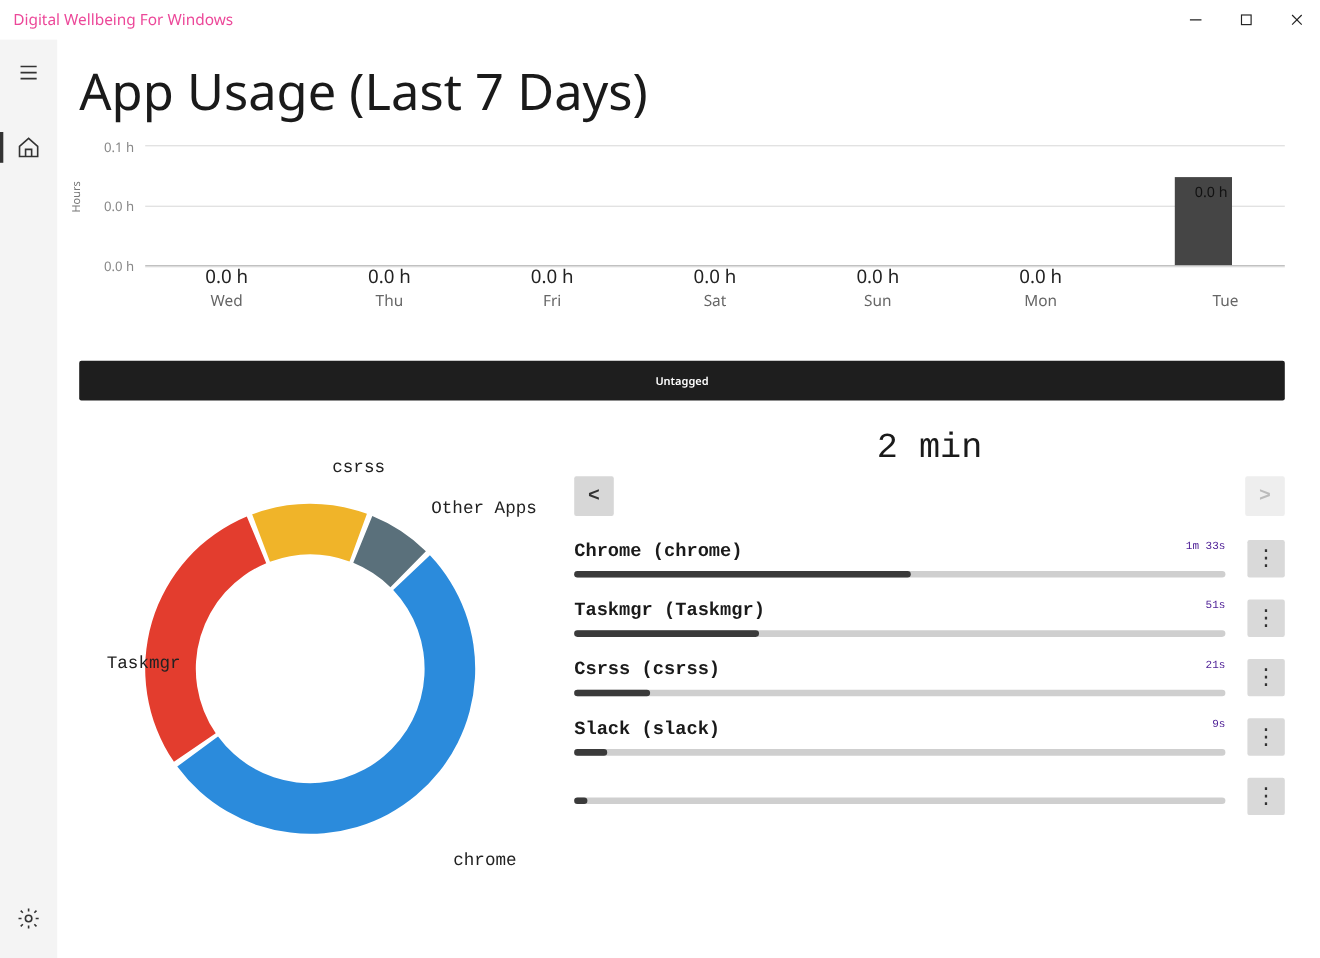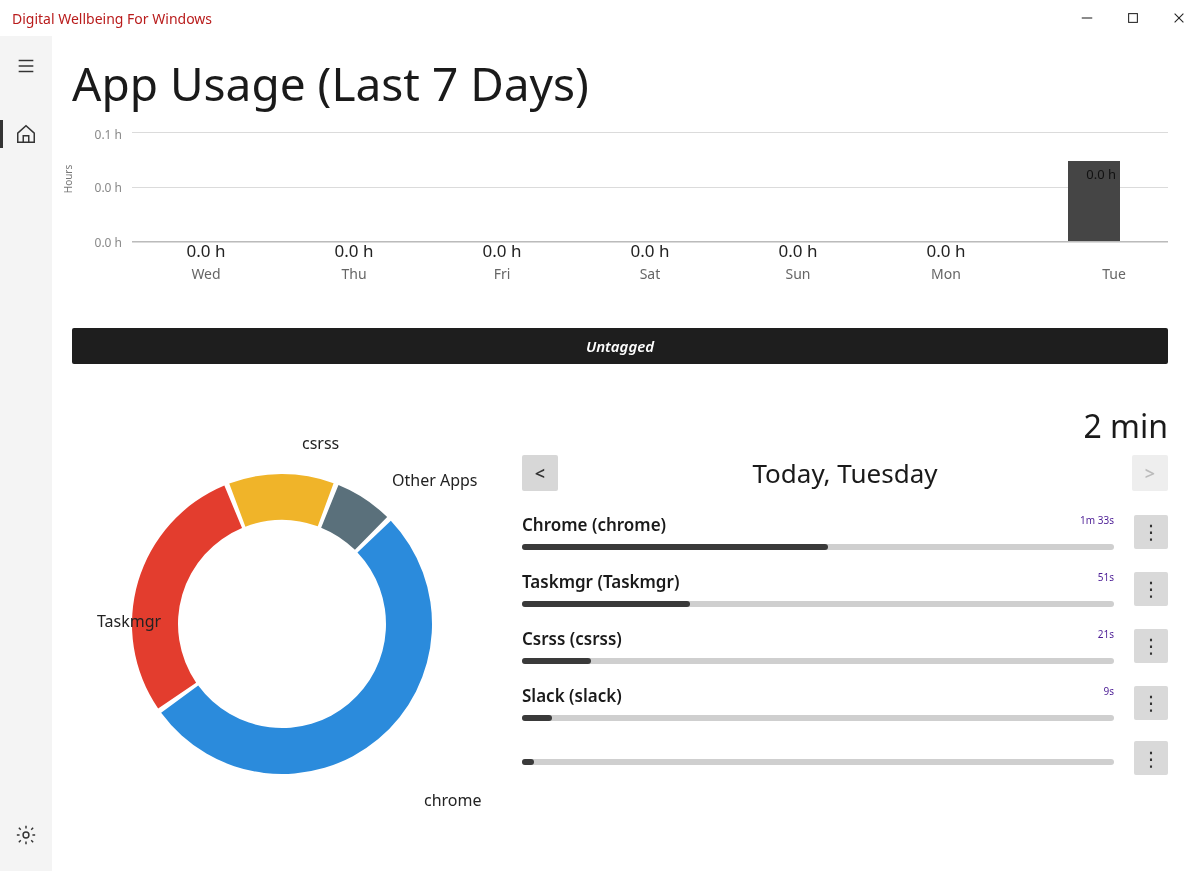--- a/index.html
+++ b/index.html
@@ -12,21 +12,21 @@
     overflow: hidden;
     position: relative;
   }
   
   .titlebar {
     height: 36px;
     display: flex;
     align-items: center;
     padding: 0 12px;
     font-size: 14px;
-    color: #b91c1c;
+    color: #ec4899;
   }
   .titlebar .wincontrols {
     margin-left: auto;
     display: flex;
     gap: 28px;
     align-items: center;
   }
   .winbtn { width: 18px; height: 18px; display:flex; align-items:center; justify-content:center; }
   .winbtn svg { width: 14px; height: 14px; stroke:#222; stroke-width:1.2; fill:none; }
 
@@ -110,42 +110,42 @@
   .xtickgrp .val { font-size:17px; color:#222; font-weight:400; }
   .xtickgrp .day { margin-top:2px; font-size:14px; color:#666; }
 
   
   .tagbar {
     margin-top: 46px;
     height: 36px;
     background: #1e1e1e;
     color:#fff;
     display:flex; align-items:center; justify-content:center;
-    font-size:15px; font-weight:600;
+    font-size:10px; font-weight:600;
     border-radius:2px;
-    font-style:italic;
   }
 
   
   .lower {
     display:flex;
-    margin-top: 40px;
+    margin-top: 24px;
+    font-family: Liberation Mono, monospace;
   }
   .donut-wrap {
     width: 420px;
     position: relative;
   }
   .donut-label { position:absolute; font-size:16px; color:#222; }
 
   .detail {
     flex:1;
     padding-left: 30px;
   }
   .total {
-    text-align:right;
+    text-align:center;
     font-size:32px;
     font-weight:400;
     margin-bottom: 8px;
   }
   .dayrow {
     display:flex; align-items:center; justify-content:space-between;
     margin-bottom: 22px;
   }
   .navbtn {
     width:36px; height:36px;
@@ -293,28 +293,27 @@
       <div class="donut-wrap">
         <svg id="donut-svg" width="340" height="360" viewBox="0 0 340 360" style="margin-left:40px;margin-top:20px">
             <path d="M 117.22375273929472 59.591069639154 A 150 150 0 0 1 221.5781222367157 59.1465396004258 L 205.76083141745622 102.34160078962856 A 104 104 0 0 0 133.40846856591102 102.64980828314678 Z" fill="#f0b429"></path>
             <path d="M 226.4624171149941 61.032394229689544 A 150 150 0 0 1 275.1711978720623 93.04664971046714 L 242.91869719129653 125.84567713259055 A 104 104 0 0 0 209.14727586639592 103.64912666591809 Z" fill="#5a707b"></path>
             <path d="M 278.8397485157003 96.78222467501483 A 150 150 0 1 1 49.15543070477054 288.8627597582389 L 86.21443195530757 261.61151343237896 A 104 104 0 1 0 245.4622256375522 128.43567577467695 Z" fill="#2b8bdc"></path>
             <path d="M 46.127780360116446 284.5912123183516 A 150 150 0 0 1 112.3557016010295 61.51846743305285 L 130.03328644338046 103.98613742024997 A 104 104 0 0 0 84.11526104968074 258.64990720739047 Z" fill="#e33d2e"></path>
           </svg>
         <div class="donut-label" style="left:230px; top:28px;">csrss</div>
         <div class="donut-label" style="left:320px; top:65px;">Other Apps</div>
         <div class="donut-label" style="left:25px;  top:206px;">Taskmgr</div>
-        <div class="donut-label" style="left:352px; top:385px;">chrome</div>
+        <div class="donut-label" style="left:340px; top:385px;">chrome</div>
       </div>
 
       <div class="detail">
         <div class="total">2 min</div>
         <div class="dayrow">
           <div class="navbtn">&lt;</div>
-          <div class="daylabel">Today, Tuesday</div>
           <div class="navbtn disabled">&gt;</div>
         </div>
         <div class="approws" id="approws">
             <div class="approw">
               <div class="appinfo">
                 <div class="apphead">
                   <span class="appname">Chrome (chrome)</span>
                   <span class="apptime">1m 33s</span>
                 </div>
                 <div class="bar-track">

